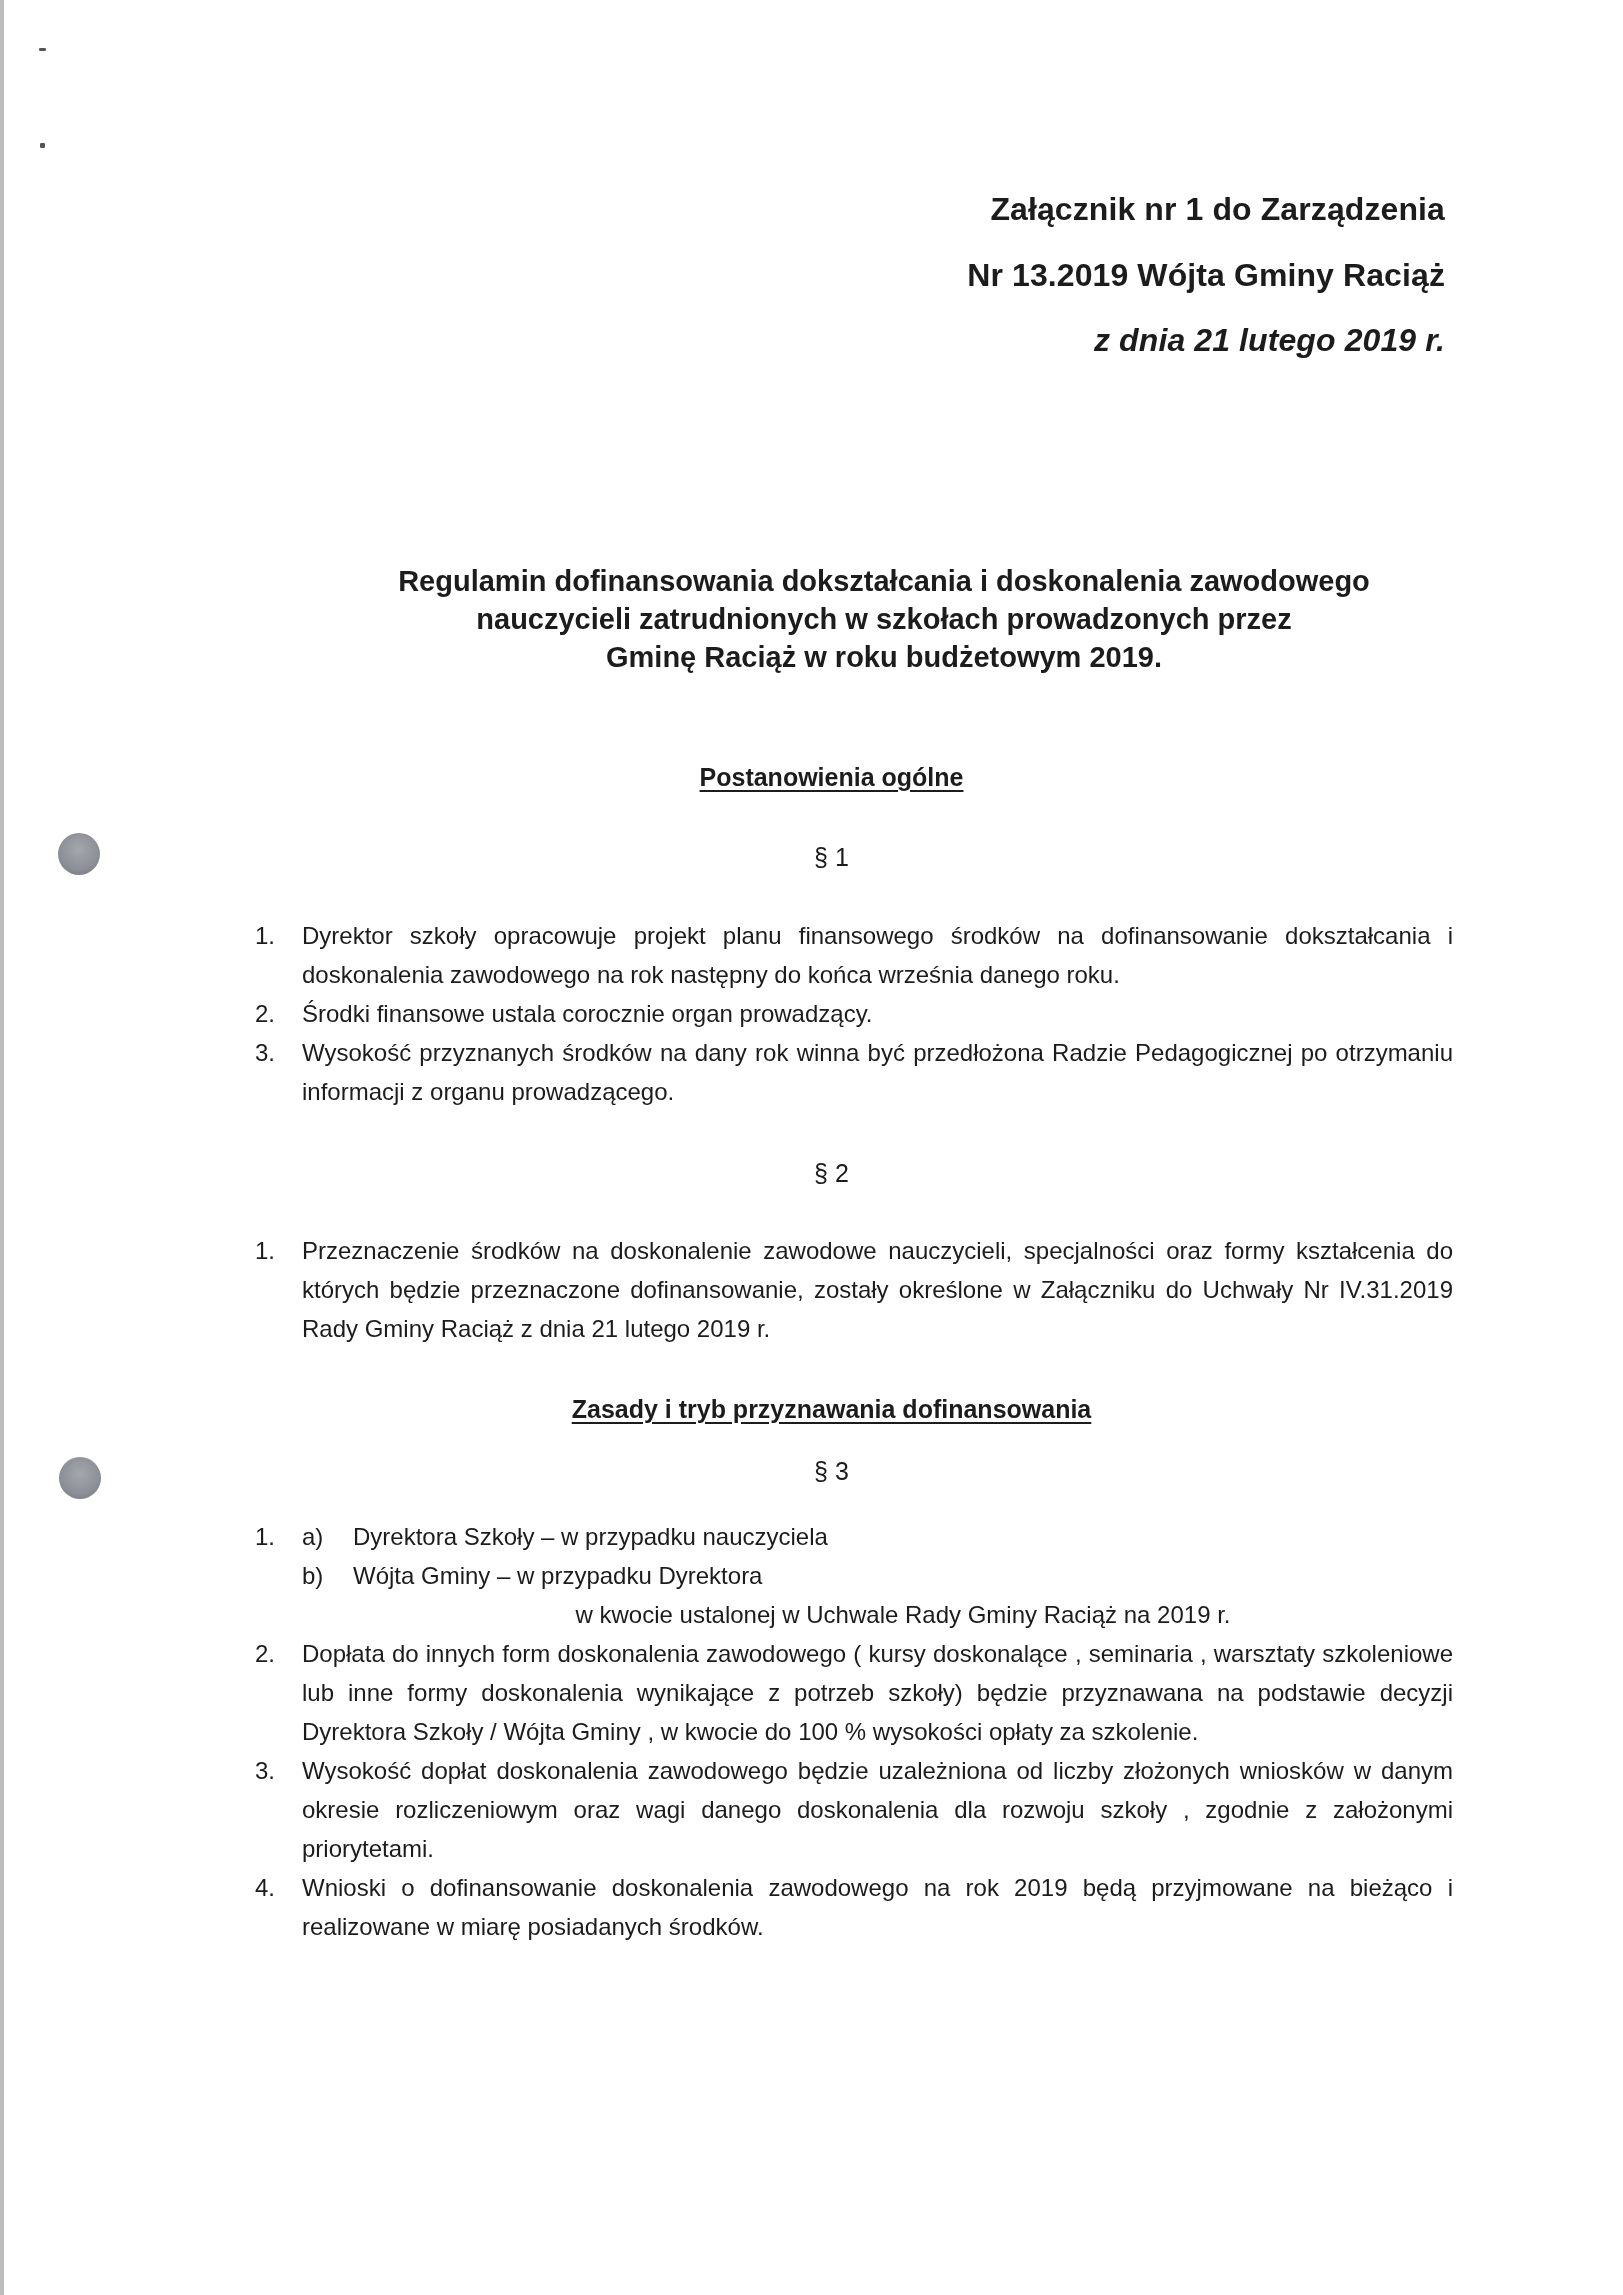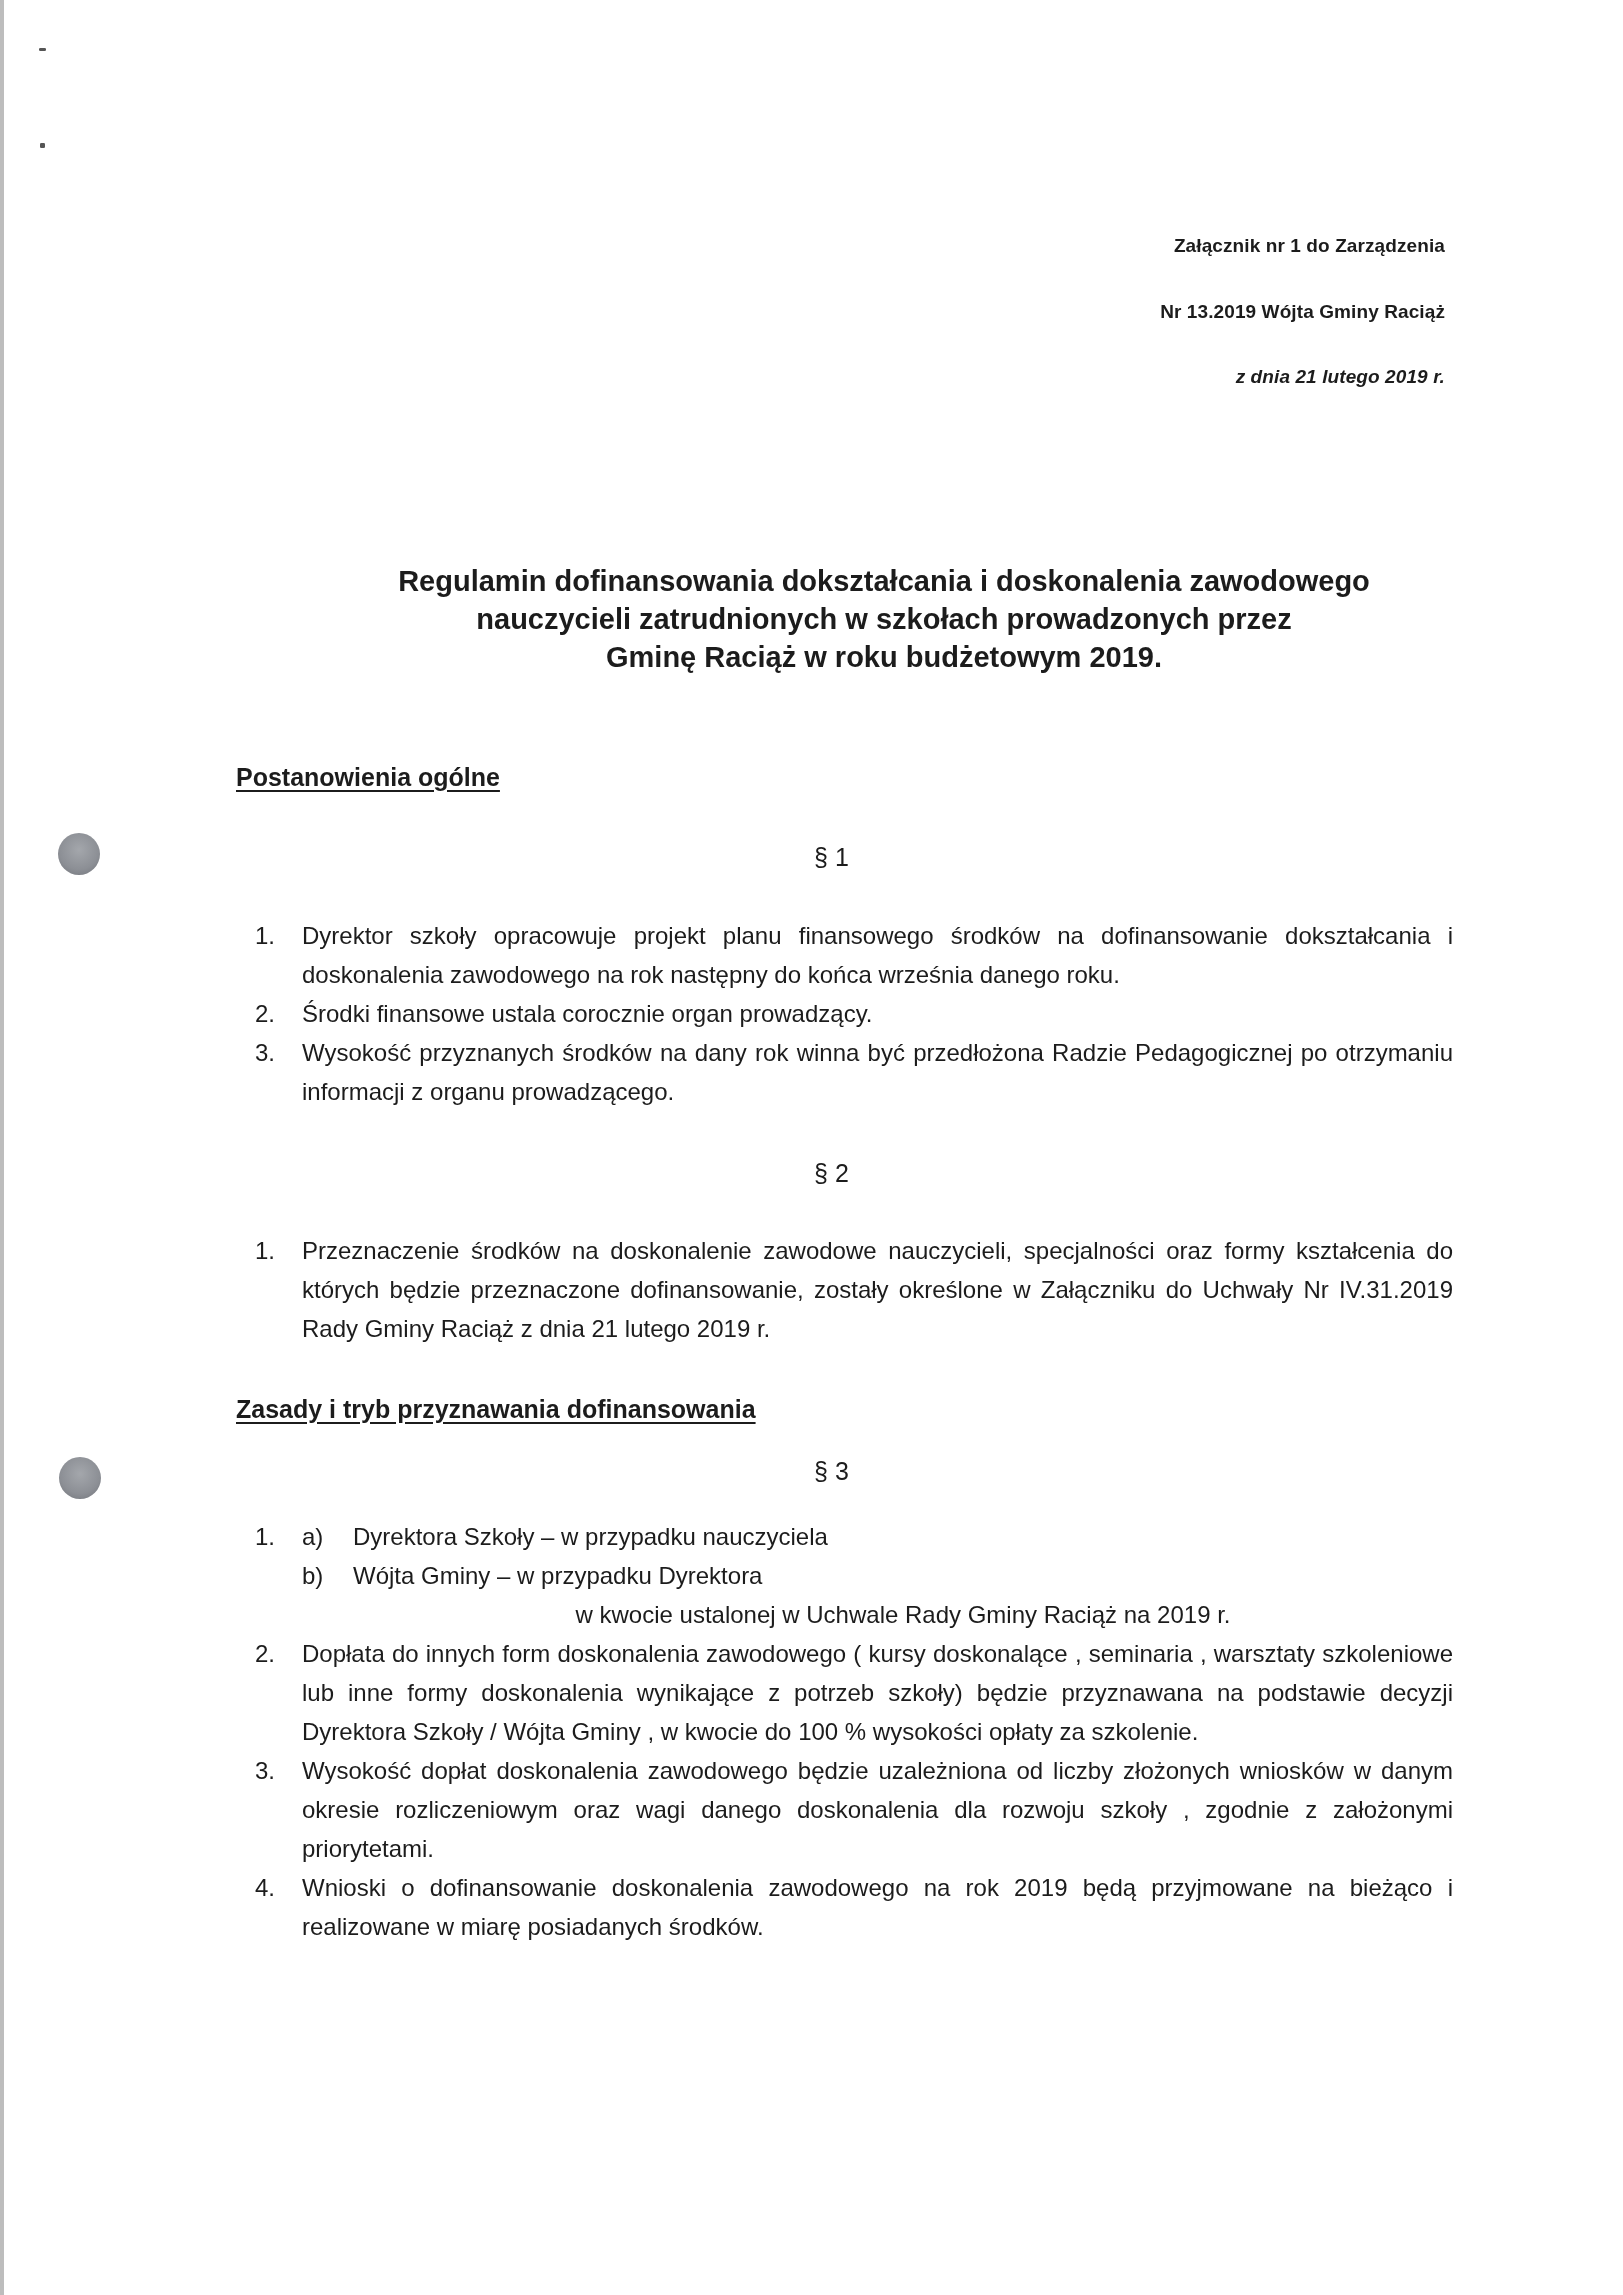--- a/index.html
+++ b/index.html
@@ -7,27 +7,27 @@
     width: 1623px; height: 2295px; position: relative; overflow: hidden;
     background: #ffffff; color: #1c1c1c;
     font-family: "Liberation Sans", "DejaVu Sans", sans-serif;
   }
   .edge { position: absolute; left: 0; top: 0; width: 3.9px; height: 2295px; background: #bdbdbd; }
   .speck { position: absolute; background: #555; border-radius: 1.3px; }
   .hole {
     position: absolute; width: 42px; height: 42px; border-radius: 50%;
     background: radial-gradient(circle at 50% 40%, #a4a7ac 0%, #8c8f95 60%, #6f7278 100%);
   }
-  .header-line { position: absolute; right: 178px; font-size: 19px; font-weight: bold; letter-spacing: 0.1px; white-space: nowrap; margin-top: 44px; }
+  .header-line { position: absolute; right: 178px; font-size: 32px; font-weight: bold; letter-spacing: 0.1px; white-space: nowrap; }
   .title {
     position: absolute; left: 308px; width: 1152px; top: 562px;
     text-align: center; font-size: 29px; font-weight: bold; line-height: 38px;
   }
   .section-heading {
-    position: absolute; left: 236px; width: 1191px; text-align: left;
+    position: absolute; left: 236px; width: 1191px; text-align: center;
     font-size: 25px; font-weight: bold; text-decoration: underline; text-underline-offset: 3.9px;
   }
   .para-mark { position: absolute; left: 236px; width: 1191px; text-align: center; font-size: 25px; }
   .list { position: absolute; left: 255px; width: 1198px; font-size: 24px; line-height: 39px; }
   .item { position: relative; padding-left: 47px; text-align: justify; margin: 0; }
   .item .num { position: absolute; left: 0; top: 0; }
   .sub { position: relative; padding-left: 98px; margin: 0; }
   .sub .letter { position: absolute; left: 47px; top: 0; }
   .cont { padding-left: 98px; margin: 0; text-align: center; }
 </style>

